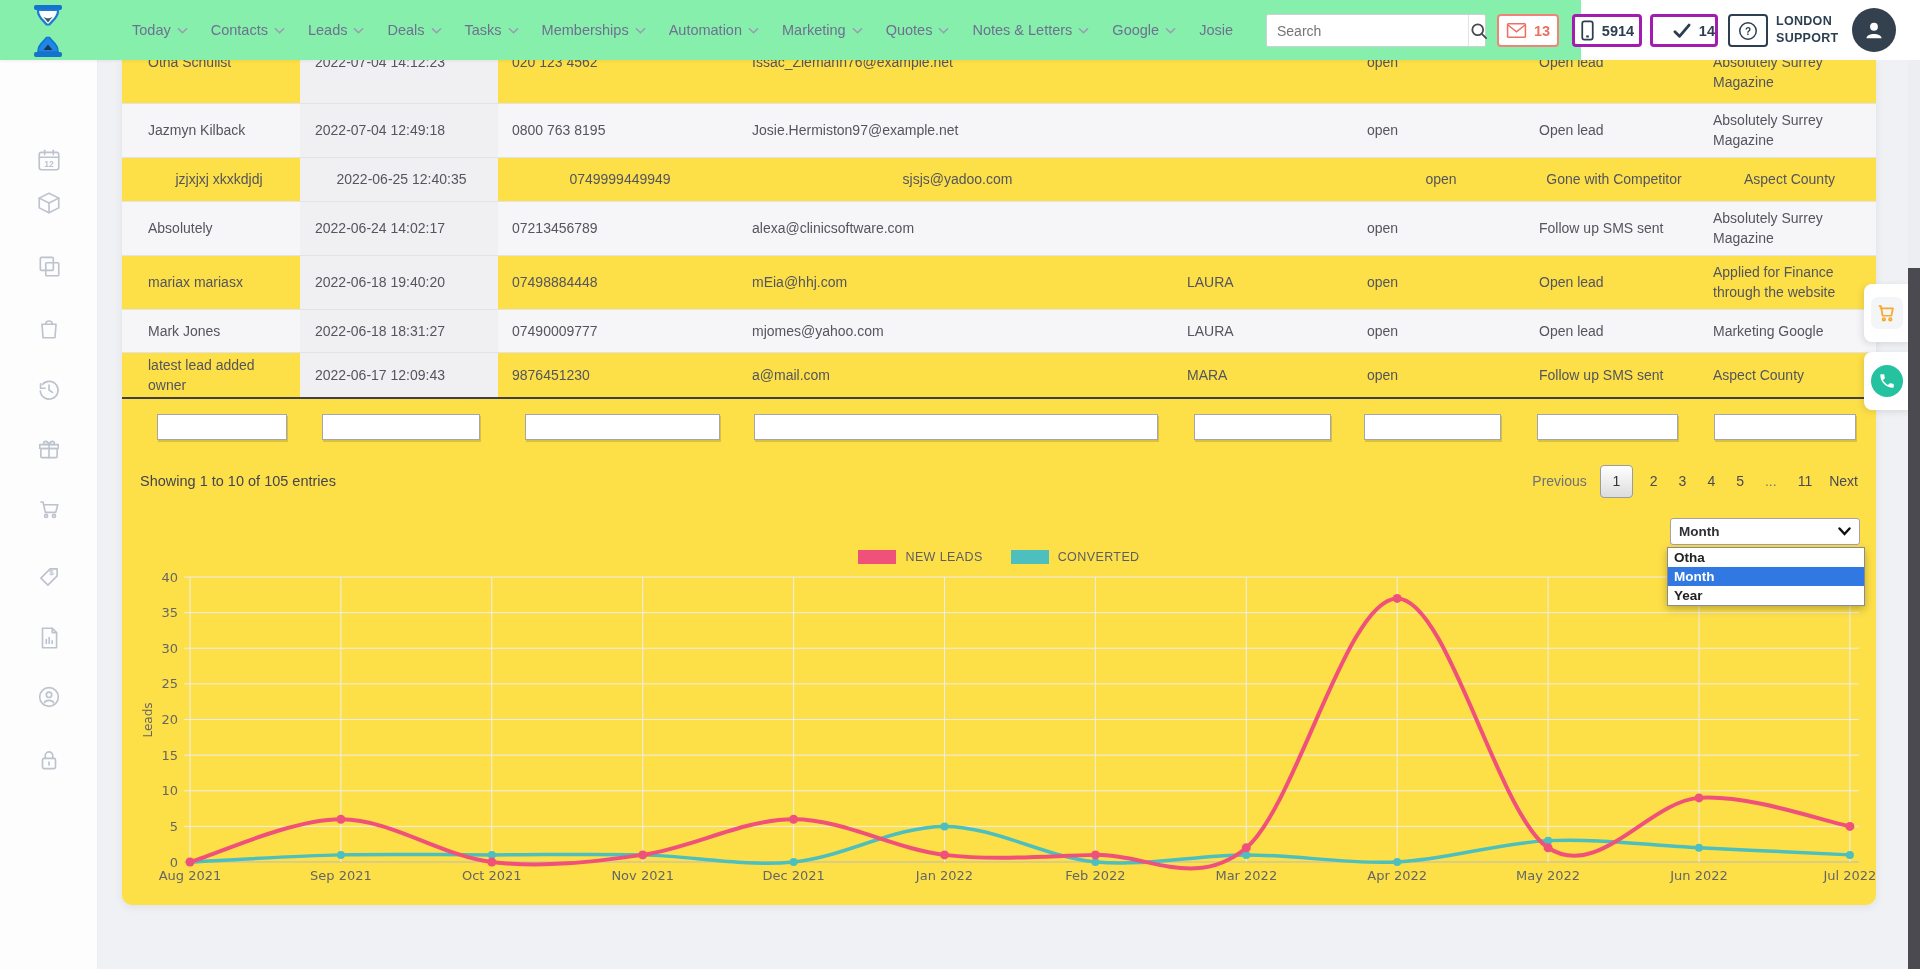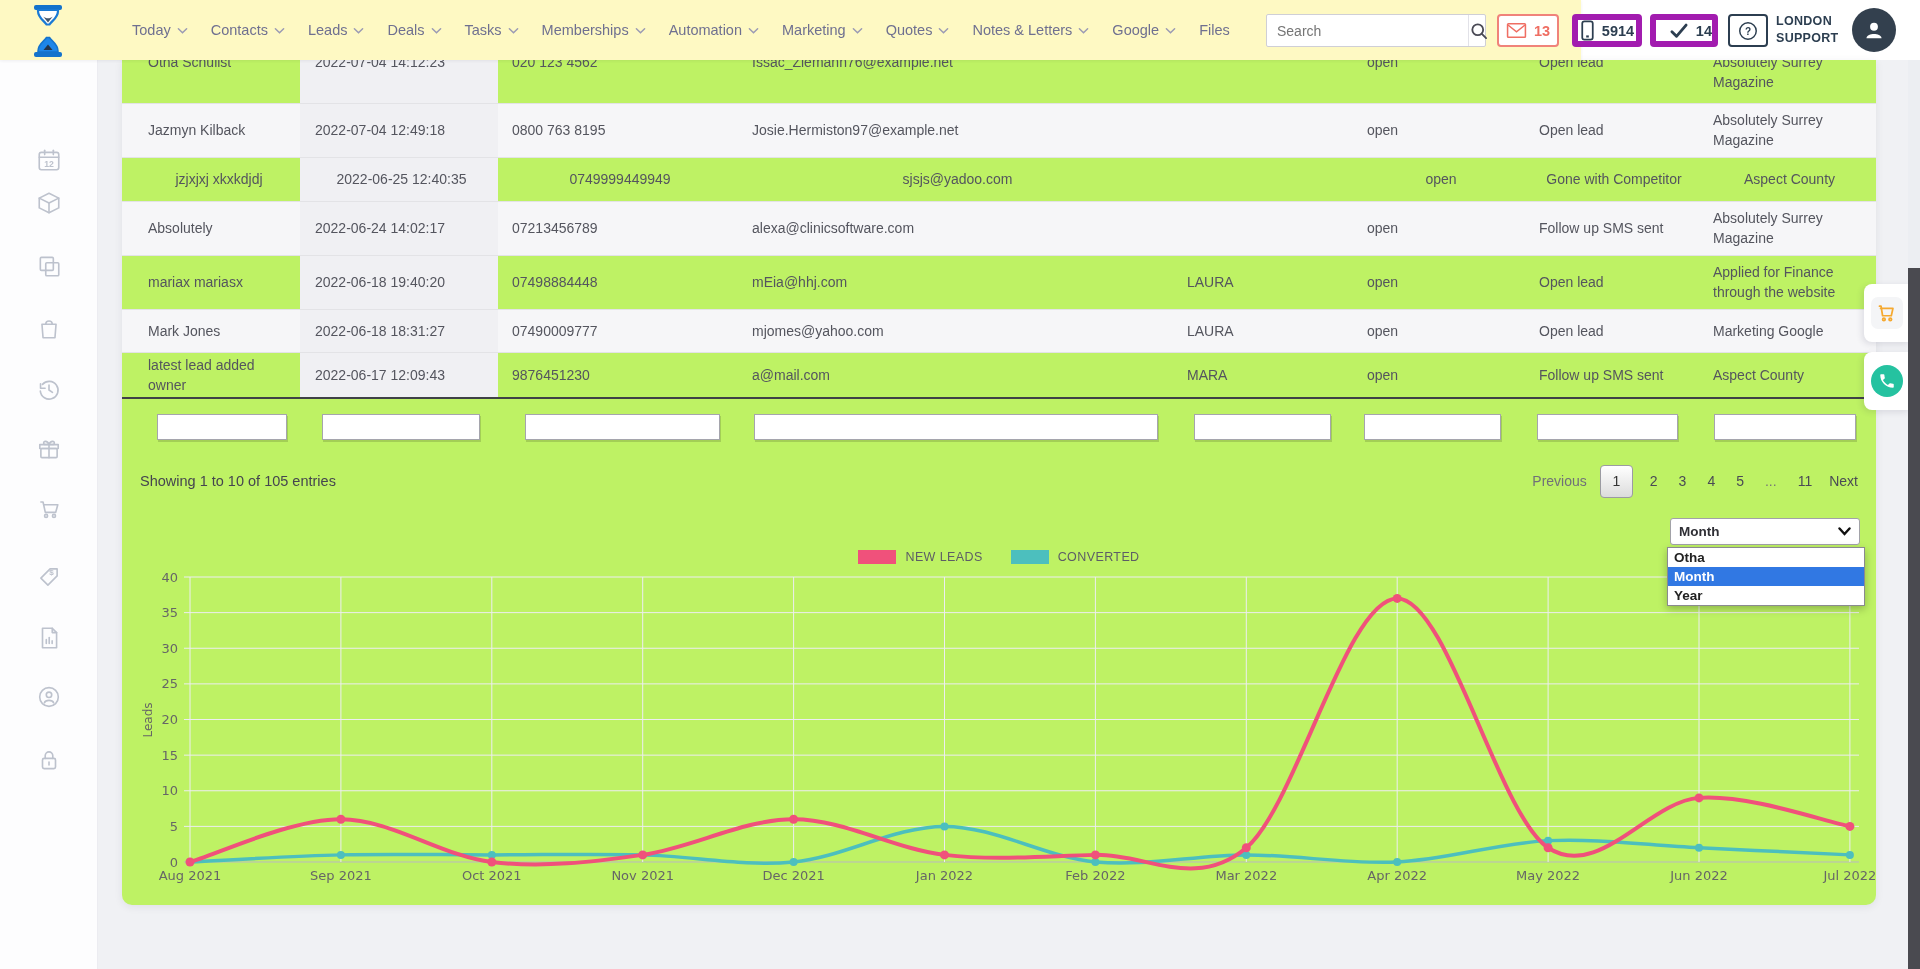--- a/index.html
+++ b/index.html
@@ -1,54 +1,54 @@
 <!DOCTYPE html>
 <html><head>
 <meta charset="utf-8">
 <style>
   html,body{margin:0;padding:0;width:1920px;height:969px;overflow:hidden;
     font-family:"Liberation Sans","DejaVu Sans",sans-serif;background:#fff;}
   *{box-sizing:border-box;}
 
   
-  .hdr{position:absolute;left:0;top:0;width:1581px;height:60px;background:#fef9c3;z-index:40;
+  .hdr{position:absolute;left:0;top:0;width:1581px;height:60px;background:#86efac;z-index:40;
        box-shadow:0 1px 3px rgba(30,30,60,.07);}
   .logo{position:absolute;left:28px;top:5px;width:40px;height:52px;}
   .nav{position:absolute;left:132px;top:0;height:60px;display:flex;align-items:center;gap:23px;}
   .nav-item{display:flex;align-items:center;gap:6px;color:#6f7090;font-size:14.5px;cursor:pointer;white-space:nowrap;}
   .nav-item svg{margin-top:2px;}
 
   .search-box{position:absolute;left:1266px;top:14px;width:220px;height:33px;border:1px solid #cfcfd6;
       border-radius:2px;display:flex;align-items:center;background:#fff;}
   .search-box input{flex:1;border:none;outline:none;font-size:14px;color:#555;padding:0 10px;background:transparent;
       font-family:inherit;}
   .search-btn{width:44px;height:100%;border-left:1px solid #e2e2e8;display:flex;align-items:center;justify-content:center;cursor:pointer;}
 
   .badge{position:absolute;top:14px;height:33px;border-radius:4px;display:flex;align-items:center;justify-content:center;
       gap:7px;font-size:14.5px;font-weight:bold;cursor:pointer;background:#fff;}
-  .badge.navy{border:6px solid #a21caf;color:#2c3e50;}
+  .badge.navy{border:3px solid #a21caf;color:#2c3e50;}
   .badge.salmon{border:2px solid #f0837a;color:#ef6e63;}
   .b-mail{left:1497px;width:62px;}
   .b-phone{left:1572px;width:70px;}
   .b-check{left:1650px;width:68px;justify-content:flex-end;}
   .b-help{left:1728px;width:40px;border:2px solid #2c3e50;color:#2c3e50;}
   .acct{position:absolute;left:1776px;top:13px;width:74px;color:#2c3e50;font-size:12.5px;font-weight:bold;
       line-height:17px;letter-spacing:.3px;}
   .avatar{position:absolute;left:1852px;top:8px;width:44px;height:44px;border-radius:50%;background:#33404e;
       display:flex;align-items:center;justify-content:center;cursor:pointer;}
 
   
   .sidebar{position:absolute;left:0;top:60px;width:98px;height:909px;background:#fdfdfe;border-right:1px solid #ececf1;z-index:30;}
   .side-icon{position:absolute;left:36px;width:26px;height:26px;cursor:pointer;}
 
   
   .bg-main{position:absolute;left:98px;top:60px;width:1822px;height:909px;background:#f0f1f4;}
 
   
-  .card{position:absolute;left:122px;top:60px;width:1754px;height:845px;background:#bef264;
+  .card{position:absolute;left:122px;top:60px;width:1754px;height:845px;background:#fde047;
       border-radius:0 0 10px 10px;box-shadow:0 2px 8px rgba(40,40,70,.08);z-index:10;padding-left:47px;}
 
   
   .tbl-wrap{position:absolute;left:0;top:0;width:1754px;height:340px;overflow:hidden;}
   table.leads{border-collapse:collapse;width:1754px;margin-top:-24px;table-layout:fixed;}
   table.leads td{font-size:14px;color:#54555e;padding:2px 10px 2px 14px;vertical-align:middle;line-height:20px;
       overflow:hidden;}
   table.leads td.c-name{padding-left:26px;}
   table.leads td.c-date{padding-left:15px;background:#f0f0f3;}
   table.leads tr{border-bottom:1px solid #e3e3e6;}
@@ -174,21 +174,21 @@
           <path d="M1.5 1.5 L6 6 L10.5 1.5"></path>
         </svg>
       </div>
       <div class="nav-item">
         <span>Google</span>
         <svg width="11" height="8" viewBox="0 0 12 8" fill="none" stroke="#9a9ab4" stroke-width="1.6" stroke-linecap="round">
           <path d="M1.5 1.5 L6 6 L10.5 1.5"></path>
         </svg>
       </div>
       <div class="nav-item">
-        <span>Files</span>
+        <span>Josie</span>
       </div>
     </div>
 
   <div class="search-box">
     <input type="text" placeholder="Search" style="">
     <div class="search-btn">
       <svg width="20" height="20" viewBox="0 0 24 24" fill="none" stroke="#4a4a55" stroke-width="2.2" stroke-linecap="round">
           <circle cx="10.5" cy="10.5" r="6.5"></circle>
           <line x1="15.4" y1="15.4" x2="20.5" y2="20.5"></line>
         </svg>

